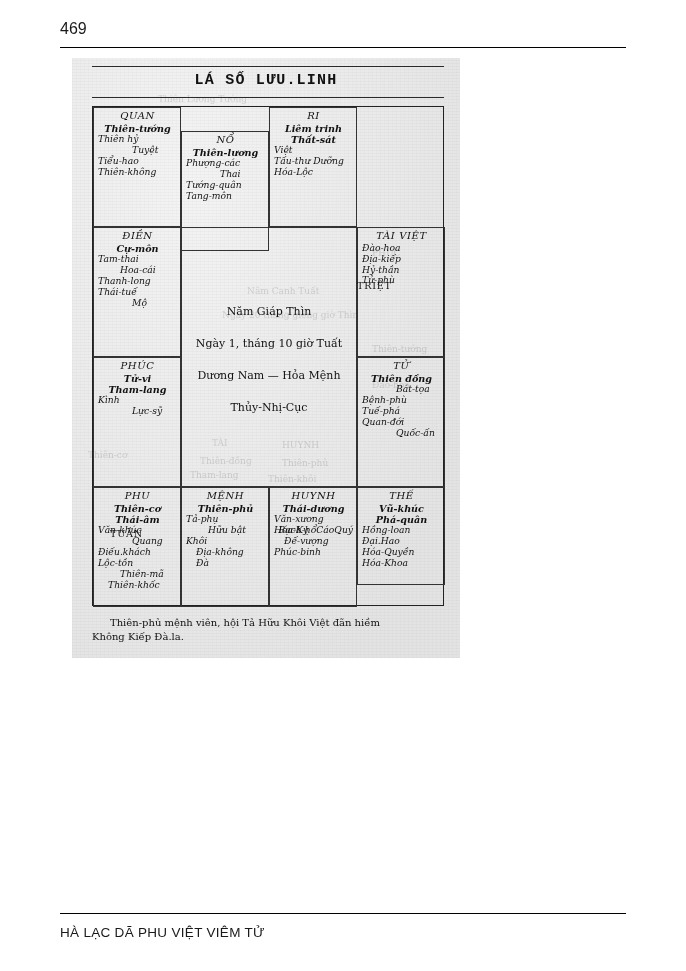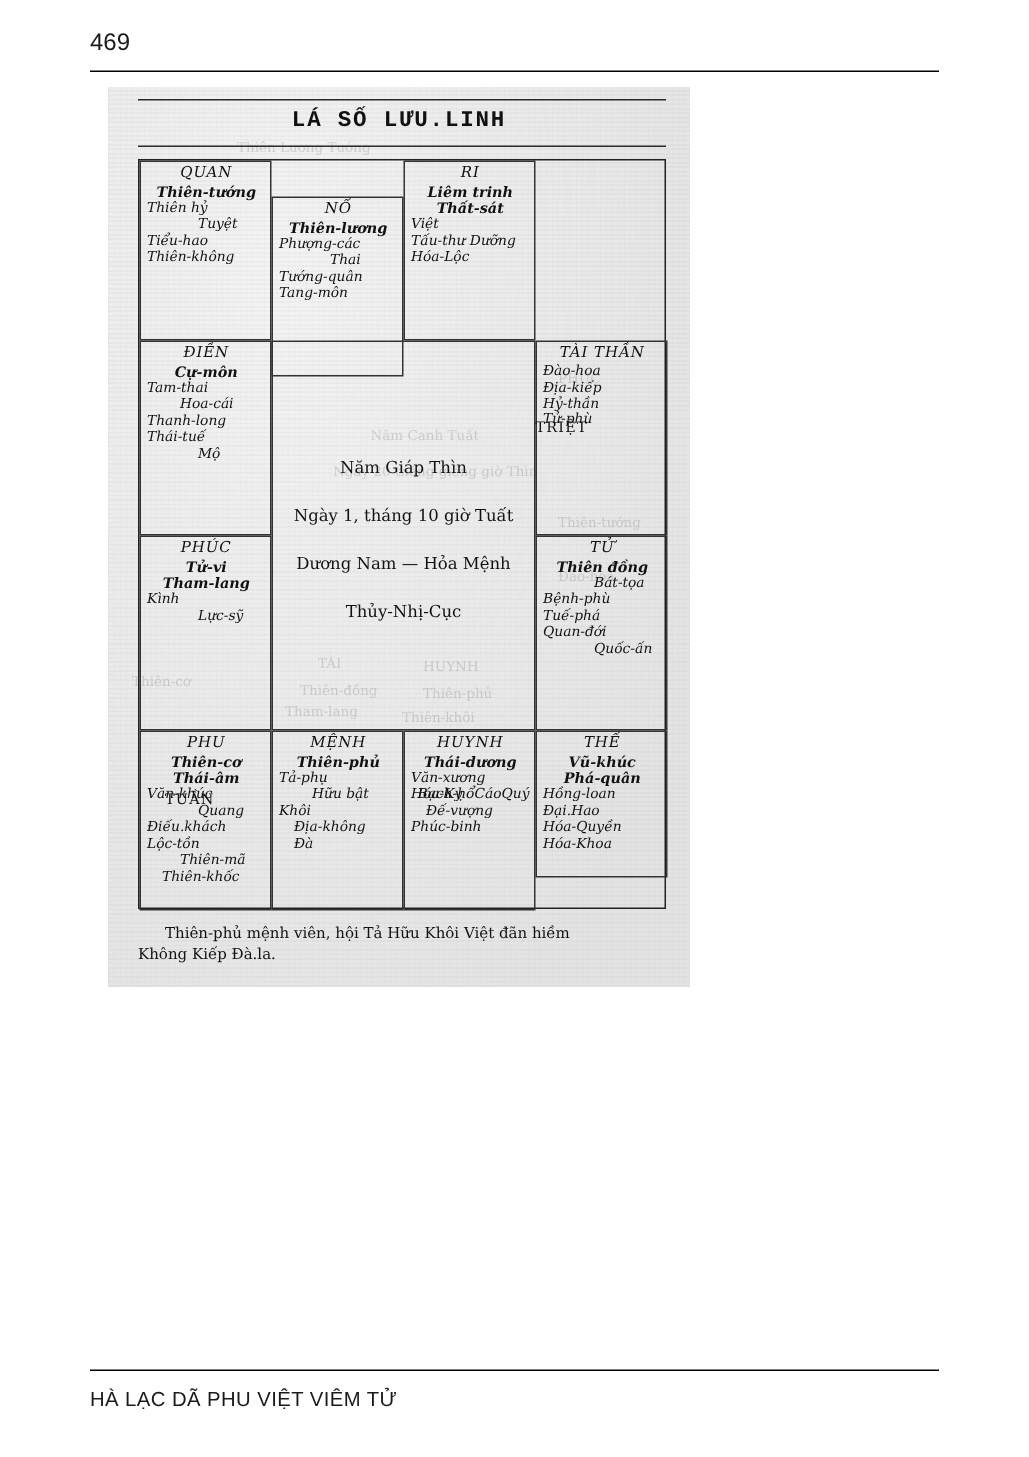--- a/index.html
+++ b/index.html
@@ -285,21 +285,21 @@
 
       <div class="cell" style="left:0; top:250px; width:88px; height:130px;">
         <span class="cname">PHÚC</span>
         <span class="star-main ctr">Tử-vi</span>
         <span class="star-main ctr">Tham-lang</span>
         <span class="ln">Kình</span>
         <span class="ln indent3">Lực-sỹ</span>
       </div>
 
       <div class="cell" style="left:264px; top:120px; width:88px; height:130px;">
-        <span class="cname">TÀI THẦN</span>
+        <span class="cname">TÀI VIỆT</span>
         <span class="ln">Đào-hoa</span>
         <span class="ln">Địa-kiếp</span>
         <span class="ln">Hỷ-thần</span>
         <span class="ln">Tử-phù</span>
       </div>
 
       <div class="cell" style="left:264px; top:250px; width:88px; height:130px;">
         <span class="cname">TỬ</span>
         <span class="star-main ctr">Thiên đồng</span>
         <span class="ln indent3">Bát-tọa</span>

